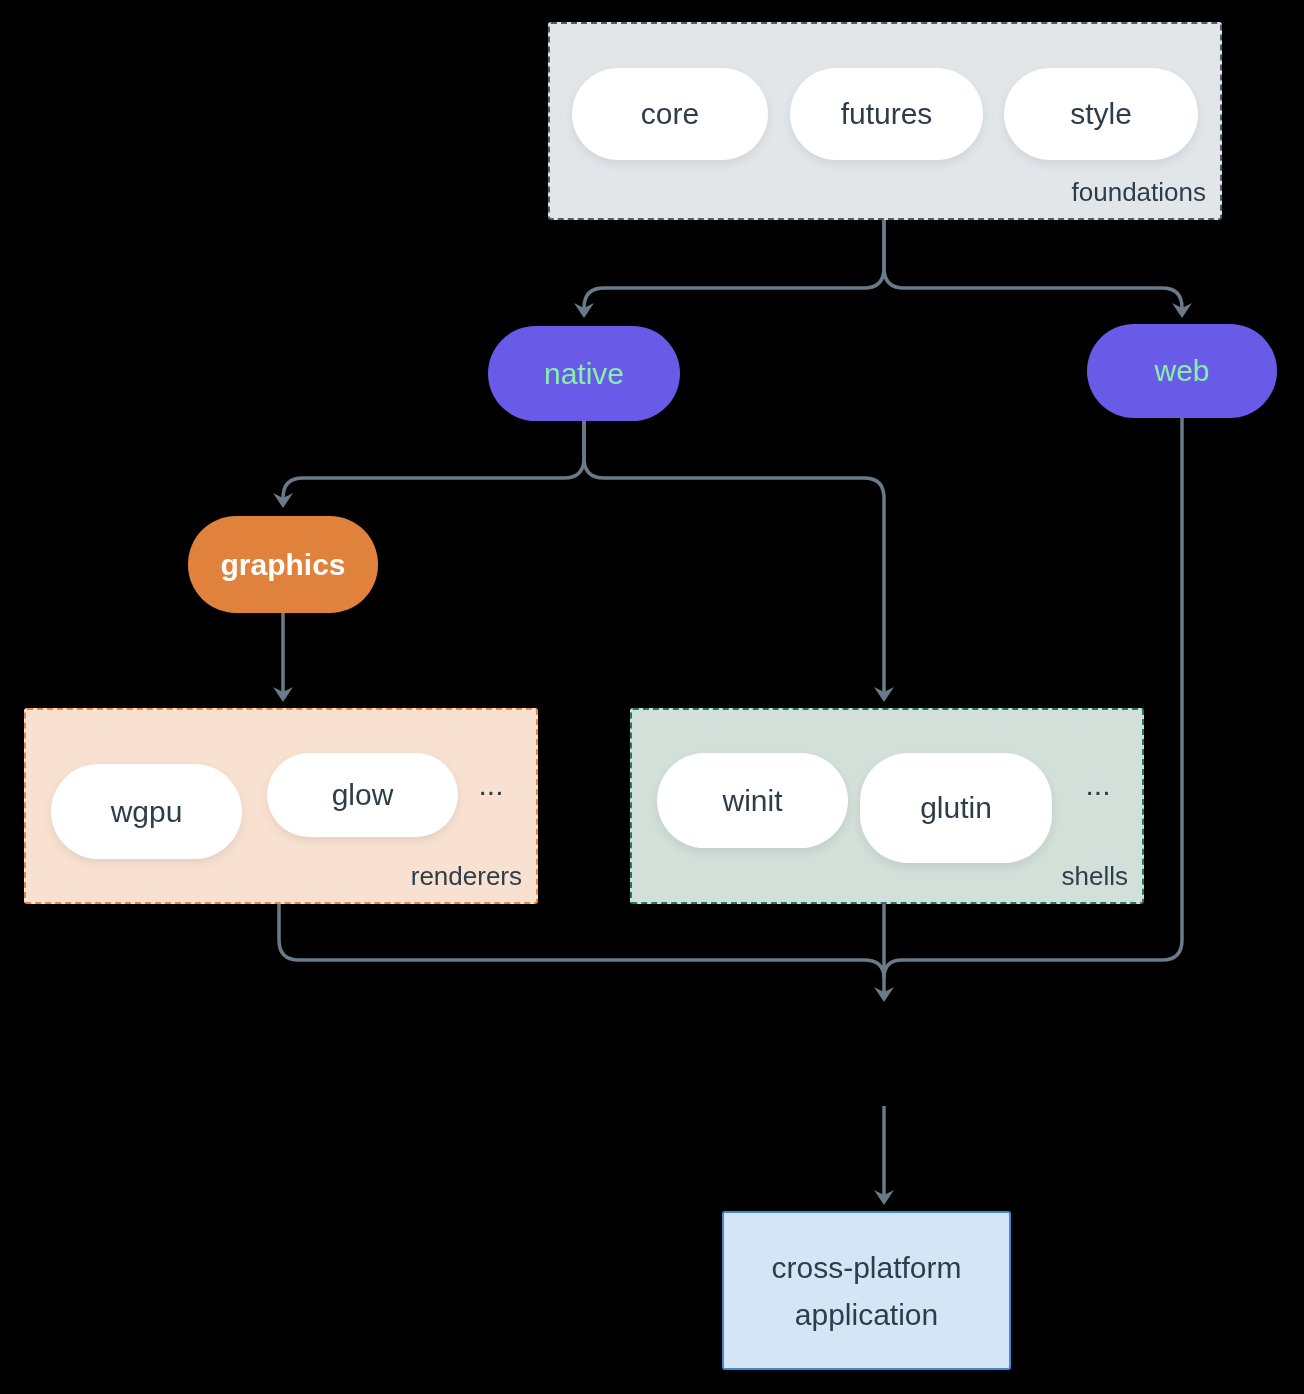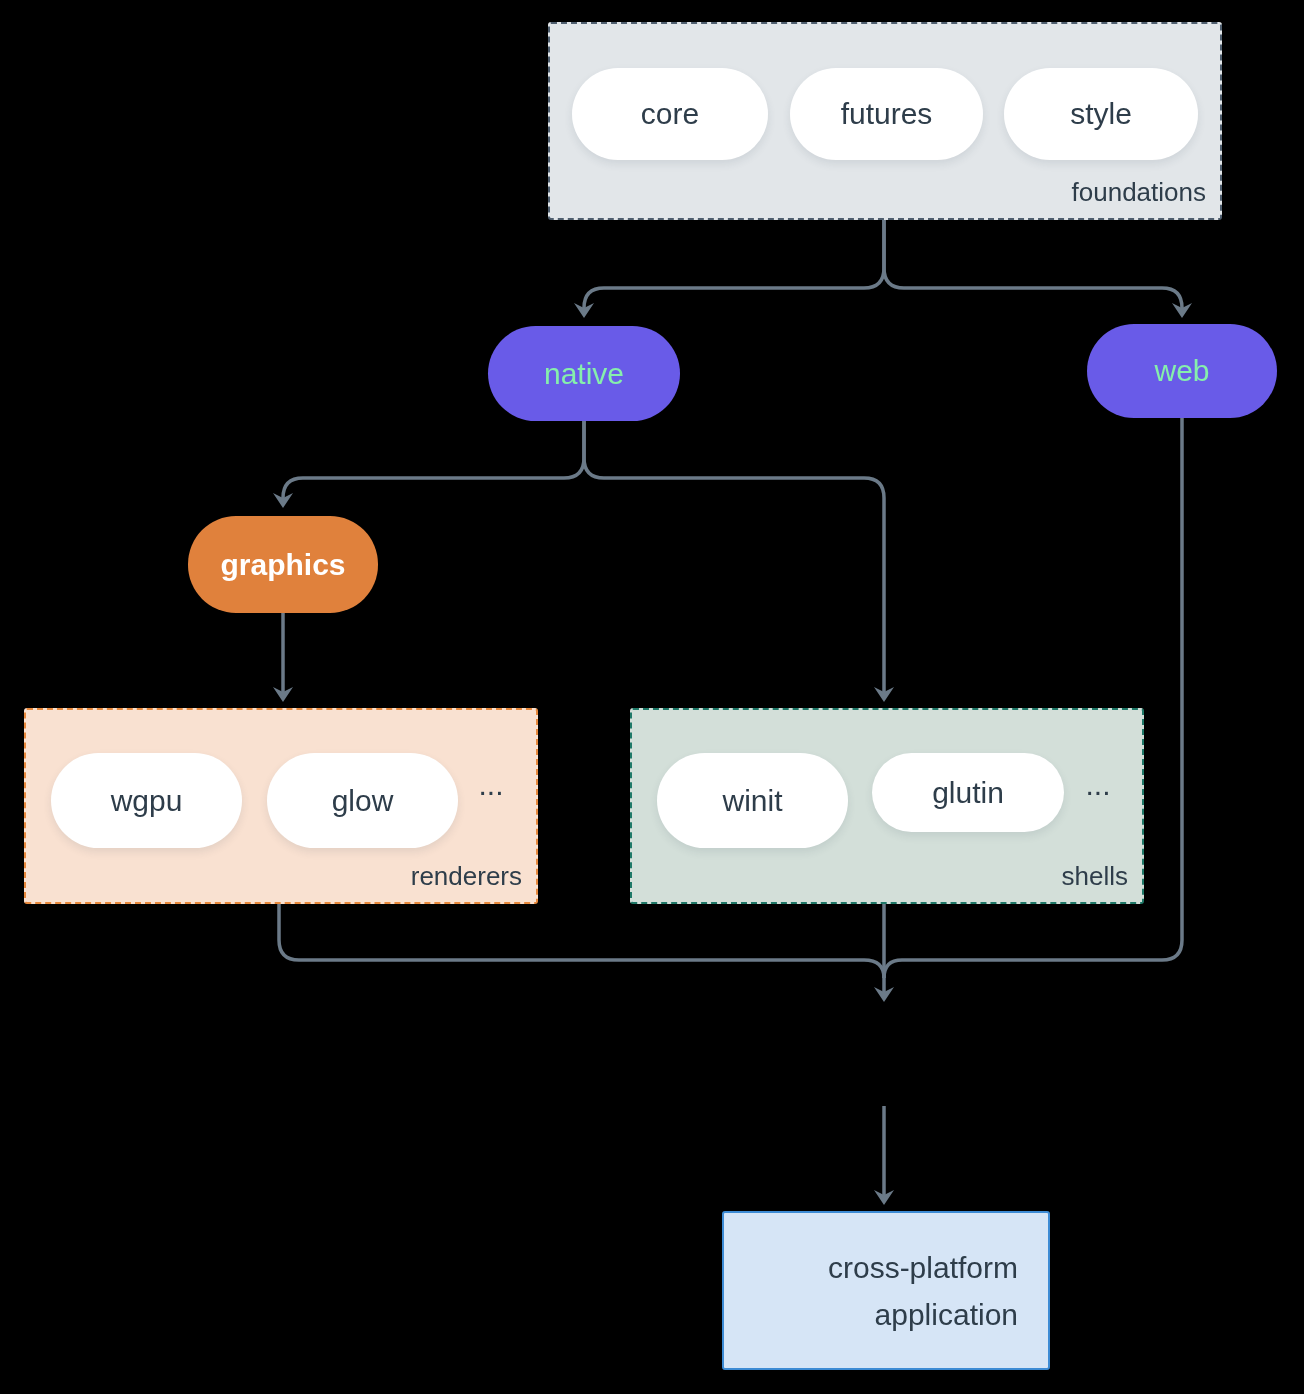--- a/index.html
+++ b/index.html
@@ -39,24 +39,24 @@
     font-size:30px;border-radius:48px;box-sizing:border-box;}
   .pill-white{background:var(--pill-bg);color:var(--ink);
     box-shadow:0 4px 8px rgba(40,60,80,0.10);margin-top:16px;}
   .pill-purple{background:var(--node-purple);color:#86efac;}
   .pill-orange{background:var(--node-orange);color:#fff;font-weight:bold;}
   .pill-blue{background:var(--node-blue);color:#fff;}
 
   .more{position:absolute;display:flex;align-items:center;justify-content:center;
     font-size:30px;color:var(--ink);width:60px;}
 
-  .app-box{position:absolute;left:722px;top:1211px;width:328px;height:159px;
+  .app-box{position:absolute;left:722px;top:1211px;width:289px;height:159px;
     background:var(--app-bg);border:2.5px solid var(--app-border);border-radius:3px;
     box-sizing:border-box;display:flex;align-items:center;justify-content:center;
-    text-align:right;font-size:30px;line-height:47px;color:var(--ink);padding:0 30px;}
+    text-align:center;font-size:30px;line-height:47px;color:var(--ink);padding:0 30px;}
 </style>
 </head>
 <body>
 
 <div class="canvas">
 
   <svg class="edges" viewBox="0 0 1304 1394" xmlns="http://www.w3.org/2000/svg">
     <path class="edge" d="M884 216 L884 268 Q884 288 864 288 L604 288 Q584 288 584 308"></path>
     <path class="edge" d="M884 216 L884 268 Q884 288 904 288 L1162 288 Q1182 288 1182 308"></path>
     <path class="edge" d="M584 421 L584 458 Q584 478 564 478 L303 478 Q283 478 283 498"></path>
@@ -82,29 +82,29 @@
     <div class="pill pill-white" style="left:454px;top:28px;width:194px;height:92px;">style</div>
     <div class="group-label">foundations</div>
   </div>
 
   <div class="pill pill-purple" style="left:488px;top:326px;width:192px;height:95px;">native</div>
   <div class="pill pill-purple" style="left:1087px;top:324px;width:190px;height:94px;">web</div>
 
   <div class="pill pill-orange" style="left:188px;top:516px;width:190px;height:97px;">graphics</div>
 
   <div class="group group-renderers">
-    <div class="pill pill-white" style="left:25px;top:27px;width:191px;height:95px;">wgpu</div>
-    <div class="pill pill-white" style="left:241px;top:27px;width:191px;height:95px;">glow</div>
+    <div class="pill pill-white" style="left:25px;top:38px;width:191px;height:95px;">wgpu</div>
+    <div class="pill pill-white" style="left:241px;top:27px;width:191px;height:84px;">glow</div>
     <div class="more" style="left:435px;top:27px;height:95px;">...</div>
     <div class="group-label">renderers</div>
   </div>
 
   <div class="group group-shells">
     <div class="pill pill-white" style="left:25px;top:27px;width:191px;height:95px;">winit</div>
-    <div class="pill pill-white" style="left:240px;top:27px;width:192px;height:79px;">glutin</div>
+    <div class="pill pill-white" style="left:228px;top:27px;width:192px;height:110px;">glutin</div>
     <div class="more" style="left:436px;top:27px;height:95px;">...</div>
     <div class="group-label">shells</div>
   </div>
 
 
   <div class="app-box">cross-platform application</div>
 
 </div>
 
 </body></html>

